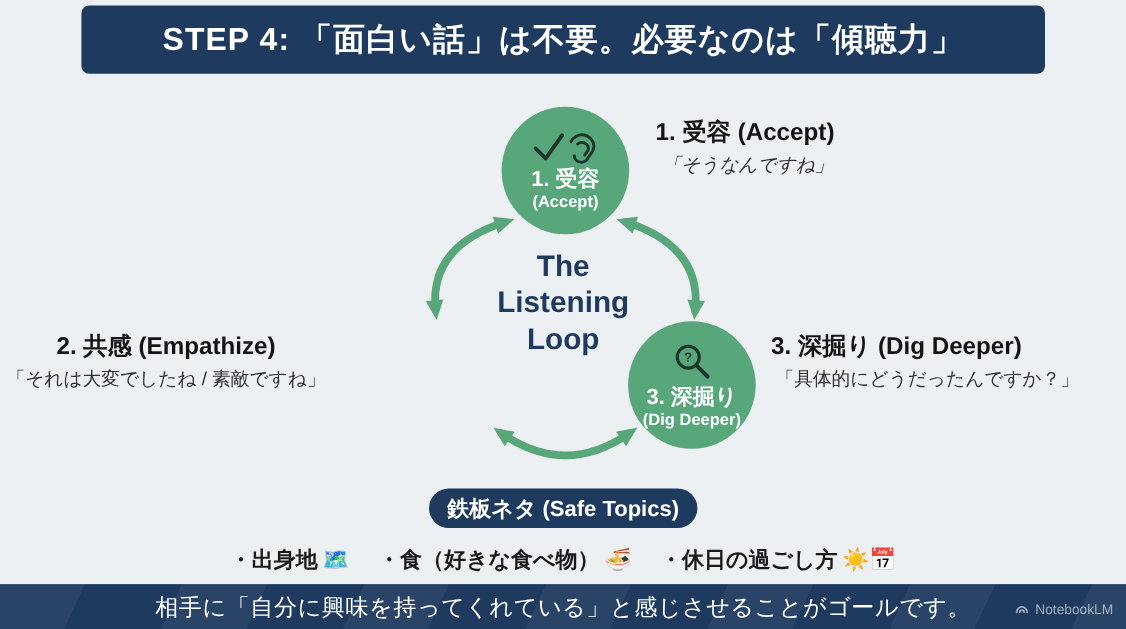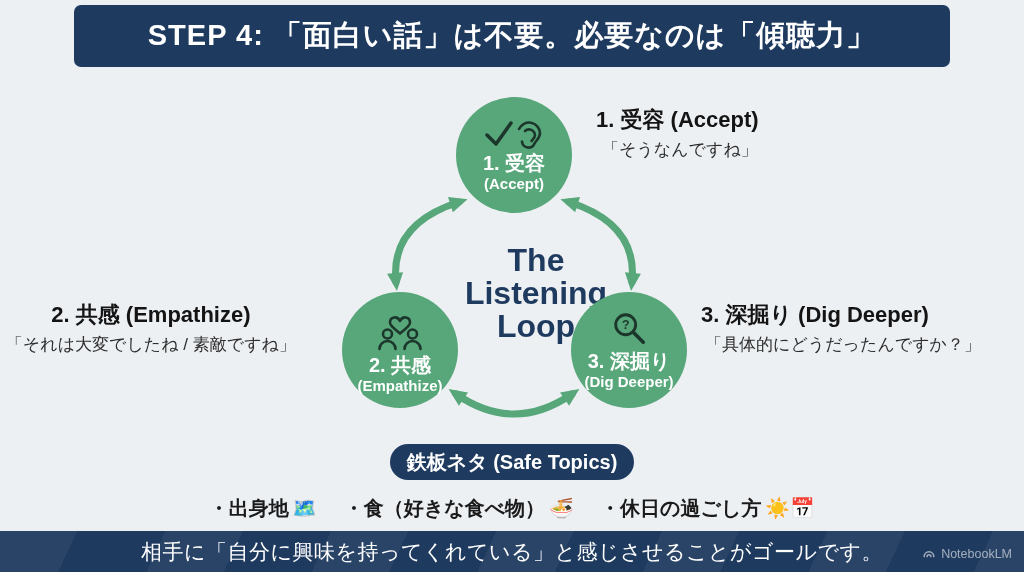--- a/index.html
+++ b/index.html
@@ -19,22 +19,22 @@
   }
   .titlebar h1{
     margin:16px;font-size:29px;font-weight:700;color:#ffffff;letter-spacing:1px;white-space:nowrap;
   }
 
   
   .arrows{position:absolute;left:0;top:0;width:1024px;height:572px;pointer-events:none;}
 
   
   .loop-title{
-    position:absolute;left:460px;top:226px;width:152px;
-    text-align:center;font-size:32px;line-height:33px;font-weight:700;color:#1e3a5f;margin-top:18px;
+    position:absolute;left:436px;top:226px;width:152px;
+    text-align:center;font-size:27px;line-height:33px;font-weight:700;color:#1e3a5f;
   }
 
   
   .node{
     position:absolute;width:116px;height:116px;border-radius:50%;
     background:#57a77a;color:#ffffff;
     display:flex;flex-direction:column;align-items:center;justify-content:center;
     text-align:center;
   }
   .node-accept{left:456px;top:97px;}
@@ -42,21 +42,21 @@
   .node-dig{left:571px;top:292px;}
   .node .ico{flex:0 0 auto;margin-bottom:2px;}
   .nlabel{font-size:20px;font-weight:700;line-height:23px;}
   .nsub{font-size:15px;font-weight:700;line-height:18px;}
 
   
   .ann{position:absolute;}
   .ann-title{font-size:22px;font-weight:700;color:#141414;line-height:26px;white-space:nowrap;}
   .ann-quote{font-size:17px;font-weight:500;color:#2e2e2e;margin-top:5px;white-space:nowrap;}
   .ann1{left:596px;top:107px;}
-  .ann1 .ann-quote{padding-left:6px;}
+  .ann1 .ann-quote{padding-left:6px;font-style:italic;}
   .ann2{right:728px;top:302px;text-align:center;}
   .ann3{left:701px;top:302px;}
   .ann3 .ann-quote{padding-left:4px;}
 
   
   .pill{
     position:absolute;left:390px;top:444px;width:244px;height:36px;border-radius:18px;
     background:#1e3a5f;color:#fff;display:flex;align-items:center;justify-content:center;
     font-size:20px;font-weight:700;white-space:nowrap;
   }
@@ -109,31 +109,20 @@
       <path d="M4 18 L13 27 L28 6" fill="none" stroke="#1c362c" stroke-width="3.5" stroke-linecap="round" stroke-linejoin="round"></path>
       <g transform="translate(33,1)">
         <path d="M3 11a11 11 0 0 1 21 4c0 5-3.5 7-5.5 10.5a6.5 6.5 0 0 1-12.5-2" fill="none" stroke="#1c362c" stroke-width="2.6" stroke-linecap="round"></path>
         <path d="M9 13a6 6 0 0 1 10 4c0 2.5-2 4-3.5 6" fill="none" stroke="#1c362c" stroke-width="2.6" stroke-linecap="round"></path>
       </g>
     </svg>
     <div class="nlabel">1. 受容</div>
     <div class="nsub">(Accept)</div>
   </div>
 
-  <div class="node node-empathize">
-    <svg class="ico" width="52" height="46" viewBox="0 0 50 46">
-      <path d="M25 15c-2.5-5.5-10-4.5-10 1.5 0 4 5.5 6.5 10 11 4.5-4.5 10-7 10-11 0-6-7.5-7-10-1.5z" fill="none" stroke="#1c362c" stroke-width="2.6" stroke-linejoin="round"></path>
-      <circle cx="12.5" cy="28" r="4.5" fill="none" stroke="#1c362c" stroke-width="2.6"></circle>
-      <path d="M4.5 43a8 8 0 0 1 16 0" fill="none" stroke="#1c362c" stroke-width="2.6" stroke-linecap="round"></path>
-      <circle cx="37.5" cy="28" r="4.5" fill="none" stroke="#1c362c" stroke-width="2.6"></circle>
-      <path d="M29.5 43a8 8 0 0 1 16 0" fill="none" stroke="#1c362c" stroke-width="2.6" stroke-linecap="round"></path>
-    </svg>
-    <div class="nlabel">2. 共感</div>
-    <div class="nsub">(Empathize)</div>
-  </div>
 
   <div class="node node-dig">
     <svg class="ico" width="38" height="38" viewBox="0 0 40 40">
       <circle cx="16.5" cy="15.5" r="10.5" fill="none" stroke="#1c362c" stroke-width="3"></circle>
       <path d="M24.5 23.5 L35 34" fill="none" stroke="#1c362c" stroke-width="3.8" stroke-linecap="round"></path>
       <text x="16.5" y="20.5" text-anchor="middle" font-size="13" font-weight="bold" fill="#1c362c">?</text>
     </svg>
     <div class="nlabel">3. 深掘り</div>
     <div class="nsub">(Dig Deeper)</div>
   </div>

